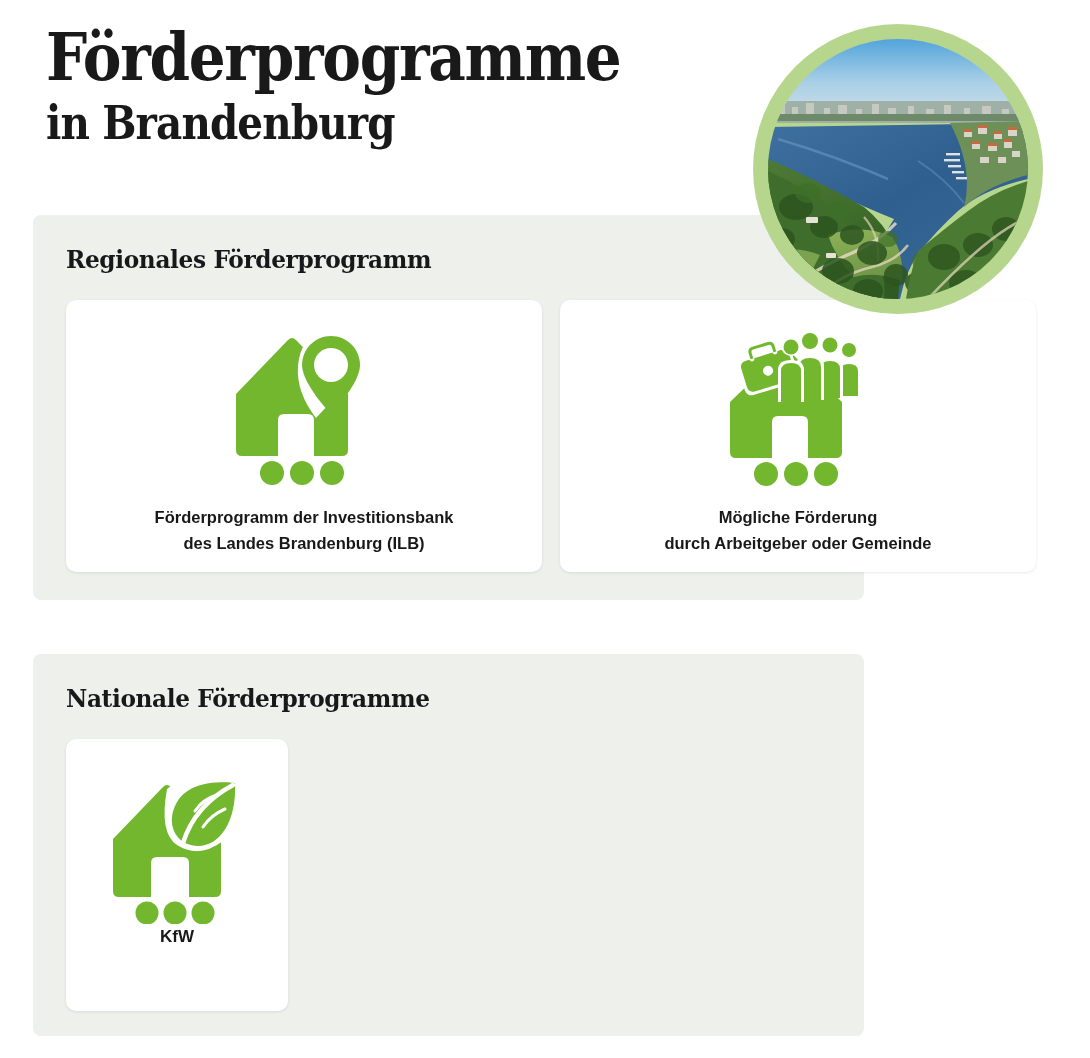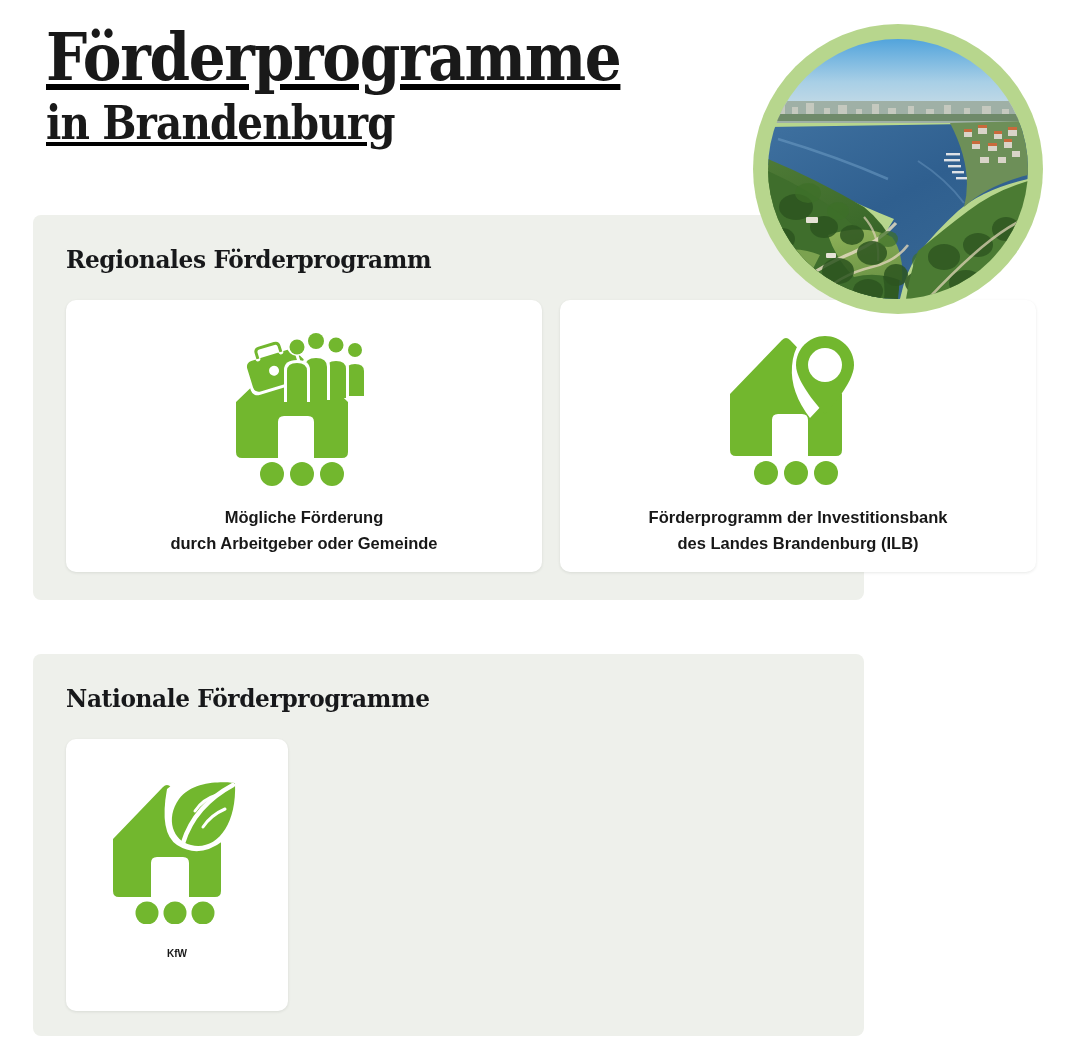--- a/index.html
+++ b/index.html
@@ -15,21 +15,20 @@
     font-family: "Liberation Sans", sans-serif;
     -webkit-font-smoothing: antialiased;
   }
 
   
   .header {
     position: absolute;
     left: 46px;
     top: 24px;
     width: 700px;
-    text-decoration: underline;
   }
   .title-main {
     font-family: "DejaVu Serif", serif;
     font-weight: 700;
     font-size: 66px;
     line-height: 1.02;
     letter-spacing: -1.5px;
     color: #191919;
     margin: 0;
     transform: scaleX(0.88);
@@ -138,21 +137,21 @@
     font-weight: 700;
     font-size: 16.5px;
     line-height: 1.55;
     color: #181818;
     text-align: center;
     margin: 0;
     padding: 0 14px;
     white-space: pre-line;
   }
   .card-wide .card-label { margin-top: 18px; font-size: 16.5px; }
-  .card-small .card-label { margin-top: 22px; font-size: 10px; }
+  .card-small .card-label { font-size: 17px; }
 </style>
 </head>
 <body>
 
 <div class="header">
   <h1 class="title-main">Förderprogramme</h1>
   <h2 class="title-sub">in Brandenburg</h2>
 </div>
 
 <div class="photo-circle">
@@ -285,20 +284,42 @@
 </div>
 
 <section class="panel" id="panel-regional">
   <h3 class="panel-title">Regionales Förderprogramm</h3>
 
   <div class="card-row" id="row-regional">
 
     <div class="card card-wide">
       <svg class="card-icon" width="152" height="165" viewBox="0 0 152 165">
         <g fill="#72b72e">
+
+          <path d="M8,72 L60,18 Q64,14 68,18 L120,72 L120,128 Q120,134 114,134 L86,134 L86,98 Q86,92 80,92 L56,92 Q50,92 50,98 L50,134 L14,134 Q8,134 8,128 Z"></path>
+        </g>
+
+        <path d="M96,8 Q72,16 70,44 Q68,70 88,96 Q112,72 122,50 Q132,26 116,12 Q106,4 96,8 Z" fill="#ffffff"></path>
+
+        <path d="M103,14 C87,14 74,27 74,43 C74,62 103,92 103,92 C103,92 132,62 132,43 C132,27 119,14 103,14 Z" fill="#72b72e"></path>
+        <circle cx="103" cy="43" r="17" fill="#ffffff"></circle>
+
+        <g fill="#72b72e">
+          <circle cx="44" cy="151" r="12"></circle>
+          <circle cx="74" cy="151" r="12"></circle>
+          <circle cx="104" cy="151" r="12"></circle>
+        </g>
+      </svg>
+      <p class="card-label">Förderprogramm der Investitionsbank
+des Landes Brandenburg (ILB)</p>
+    </div>
+
+    <div class="card card-wide">
+      <svg class="card-icon" width="152" height="165" viewBox="0 0 152 165">
+        <g fill="#72b72e">
           <path d="M8,76 L60,22 Q64,18 68,22 L120,76 L120,130 Q120,136 114,136 L86,136 L86,100 Q86,94 80,94 L56,94 Q50,94 50,100 L50,136 L14,136 Q8,136 8,130 Z"></path>
         </g>
 
         <path d="M2,74 L60,16 Q64,12 68,16 L126,74 L120,80 L64,26 L8,80 Z" fill="#ffffff"></path>
 
         <g transform="rotate(-17 44 42)">
           <rect x="16" y="30" width="56" height="38" rx="7" fill="#ffffff"></rect>
           <rect x="19" y="33" width="50" height="32" rx="6" fill="#72b72e"></rect>
           <path d="M32,33 L32,25 Q32,19 38,19 L50,19 Q56,19 56,25 L56,33" stroke="#ffffff" stroke-width="5" fill="none" stroke-linecap="round"></path>
           <path d="M32,33 L32,27 Q32,23 36,23 L52,23 Q56,23 56,27 L56,33" stroke="#72b72e" stroke-width="3" fill="none"></path>
@@ -330,42 +351,20 @@
         <g fill="#72b72e">
           <circle cx="44" cy="152" r="12"></circle>
           <circle cx="74" cy="152" r="12"></circle>
           <circle cx="104" cy="152" r="12"></circle>
         </g>
       </svg>
       <p class="card-label">Mögliche Förderung
 durch Arbeitgeber oder Gemeinde</p>
     </div>
 
-    <div class="card card-wide">
-      <svg class="card-icon" width="152" height="165" viewBox="0 0 152 165">
-        <g fill="#72b72e">
-
-          <path d="M8,72 L60,18 Q64,14 68,18 L120,72 L120,128 Q120,134 114,134 L86,134 L86,98 Q86,92 80,92 L56,92 Q50,92 50,98 L50,134 L14,134 Q8,134 8,128 Z"></path>
-        </g>
-
-        <path d="M96,8 Q72,16 70,44 Q68,70 88,96 Q112,72 122,50 Q132,26 116,12 Q106,4 96,8 Z" fill="#ffffff"></path>
-
-        <path d="M103,14 C87,14 74,27 74,43 C74,62 103,92 103,92 C103,92 132,62 132,43 C132,27 119,14 103,14 Z" fill="#72b72e"></path>
-        <circle cx="103" cy="43" r="17" fill="#ffffff"></circle>
-
-        <g fill="#72b72e">
-          <circle cx="44" cy="151" r="12"></circle>
-          <circle cx="74" cy="151" r="12"></circle>
-          <circle cx="104" cy="151" r="12"></circle>
-        </g>
-      </svg>
-      <p class="card-label">Förderprogramm der Investitionsbank
-des Landes Brandenburg (ILB)</p>
-    </div>
-
   </div>
 </section>
 
 <section class="panel" id="panel-national">
   <h3 class="panel-title">Nationale Förderprogramme</h3>
 
   <div class="card-row" id="row-national">
 
     <div class="card card-small">
       <svg class="card-icon" width="140" height="155" viewBox="0 0 140 155">

